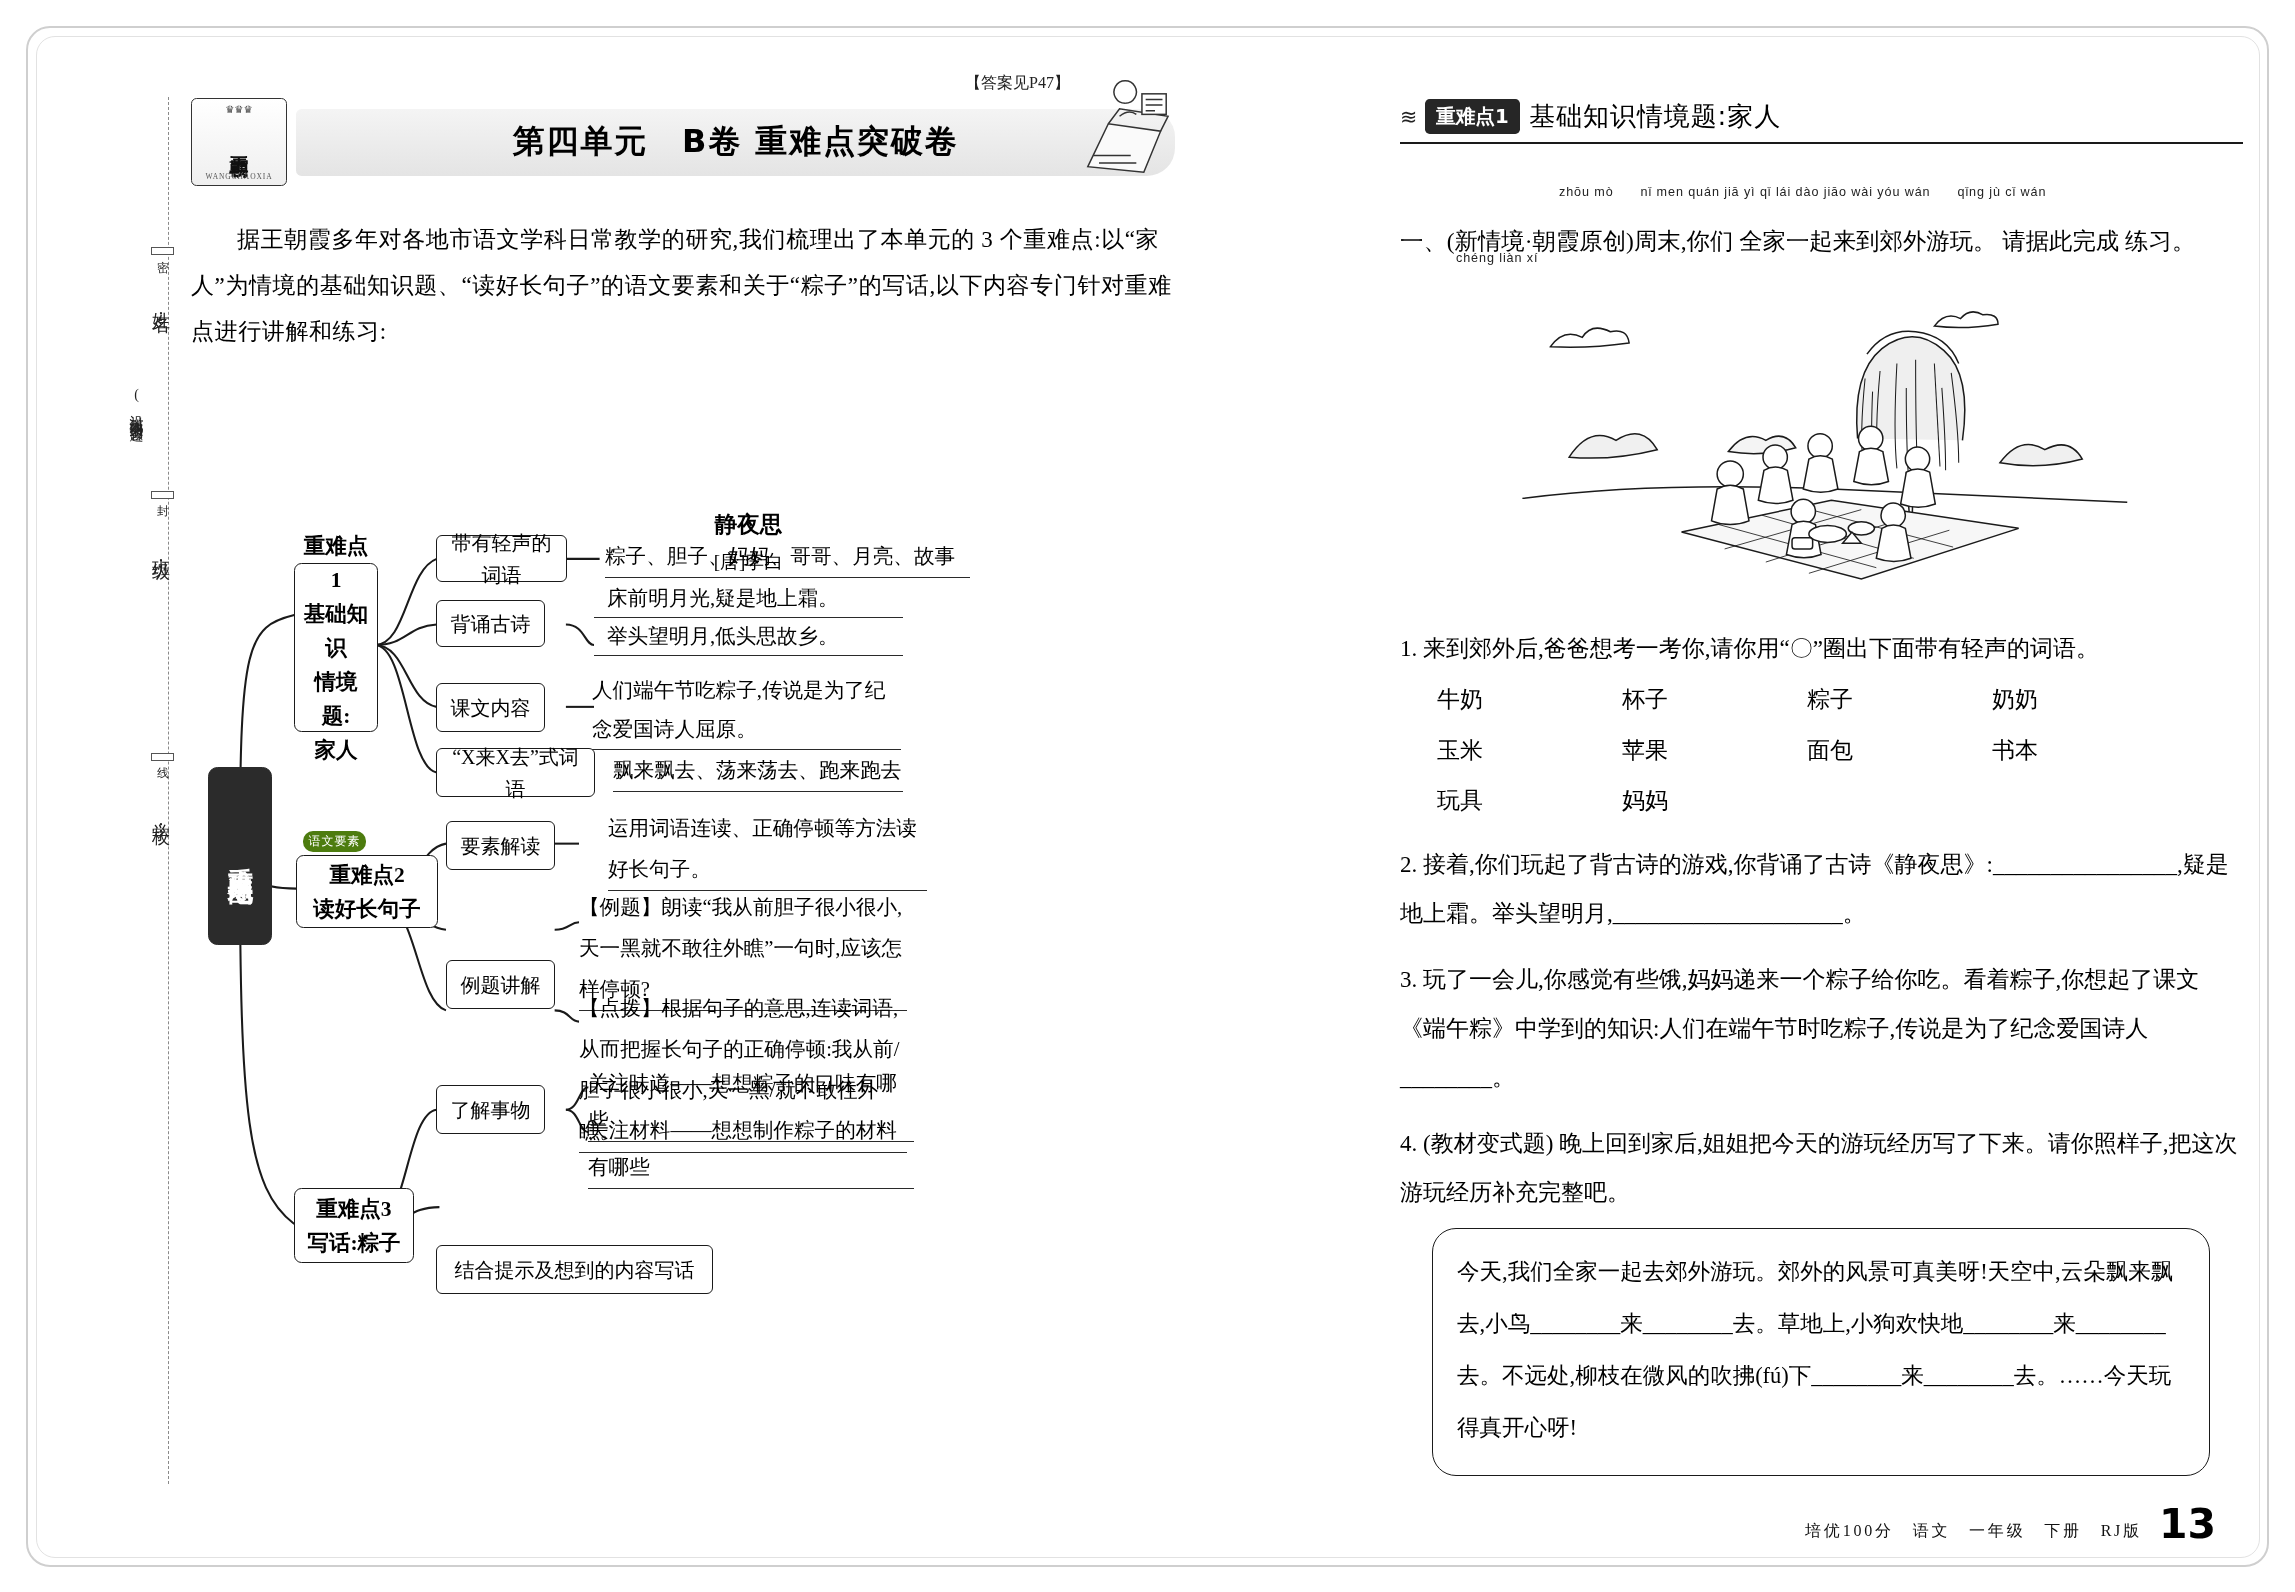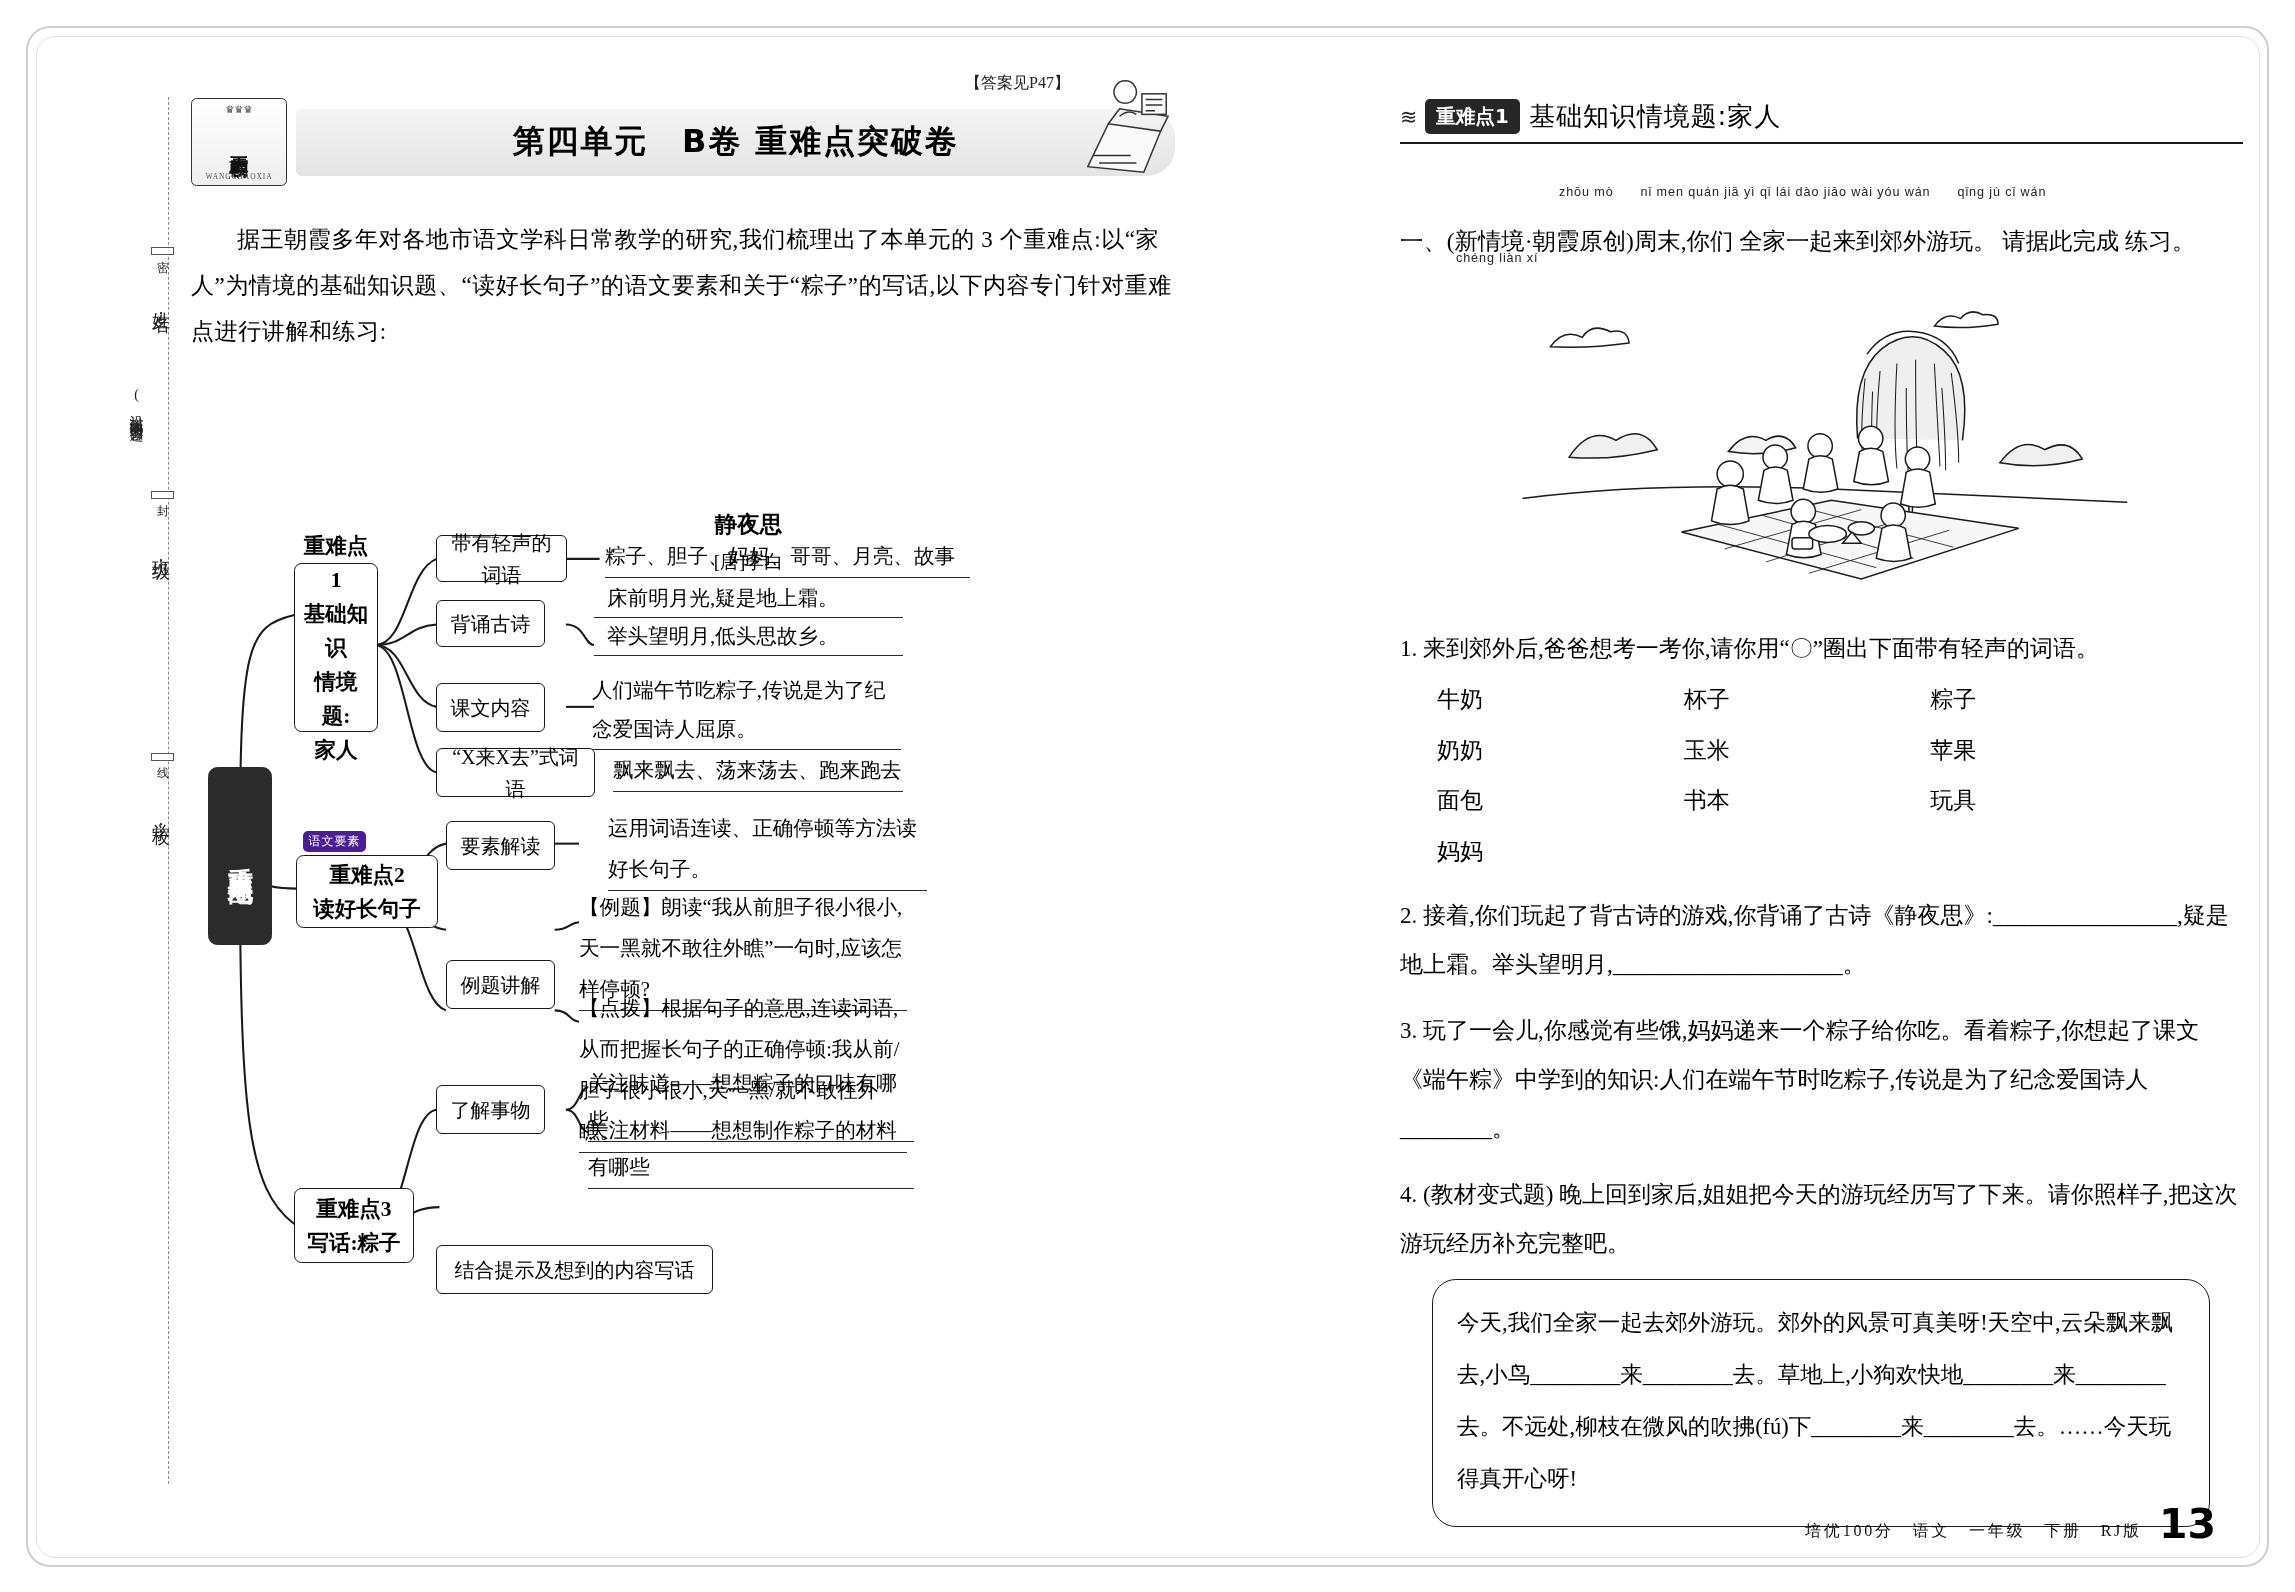--- a/index.html
+++ b/index.html
@@ -143,22 +143,22 @@
     border-bottom:1.5px solid #2a2a2a;
     padding-bottom:1.9px;
     box-sizing:border-box;
   }
   .leaf.poem{
     text-align:center;border-bottom:none;
   }
   .leaf .pl{display:block;border-bottom:1.5px solid #2a2a2a;}
   .tag{
     position:absolute;
-    background:#4c1d95;color:#fff;font-size:12px;
-    padding:1.9px 5.6px;border-radius:5px;letter-spacing:0.9px;
+    background:#4d7c0f;color:#fff;font-size:12px;
+    padding:1.9px 5.6px;border-radius:10px;letter-spacing:0.9px;
     font-family:Liberation Serif, serif;
   }
 
   
   .right-col{position:absolute;left:1387px;top:86px;width:843px;height:1387px;}
   .sec-head{
     display:flex;align-items:center;gap:9.4px;
     border-bottom:2.8px solid #1a1a1a;
     padding-bottom:8.4px;
   }
@@ -174,21 +174,21 @@
   .py{font-size:12.6px;color:#222;letter-spacing:0.9px;font-family:"Liberation Sans",sans-serif;}
 
   .illus{
     margin:15px auto 0;
     width:656px;height:309px;
     position:relative;
   }
 
   .q{font-size:23px;line-height:49px;margin-top:17px;}
   .wordgrid{
-    display:grid;grid-template-columns:repeat(3,1fr);
+    display:grid;grid-template-columns:repeat(4,1fr);
     row-gap:5.6px;margin:3.7px 0 0 37px;width:740px;
     font-size:23px;line-height:45px;
   }
 
   .writebox{
     margin:11.2px 0 0 32px;width:778px;
     border:1.9px solid #1a1a1a;border-radius:24px;
     padding:17px 24px 20.6px;
     font-size:22.5px;line-height:52px;
     box-sizing:border-box;

